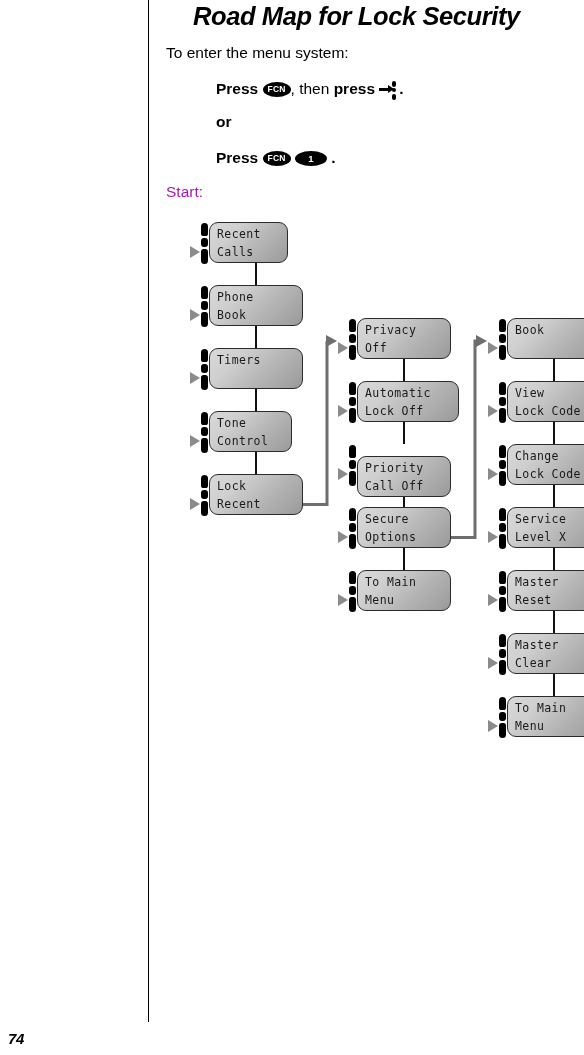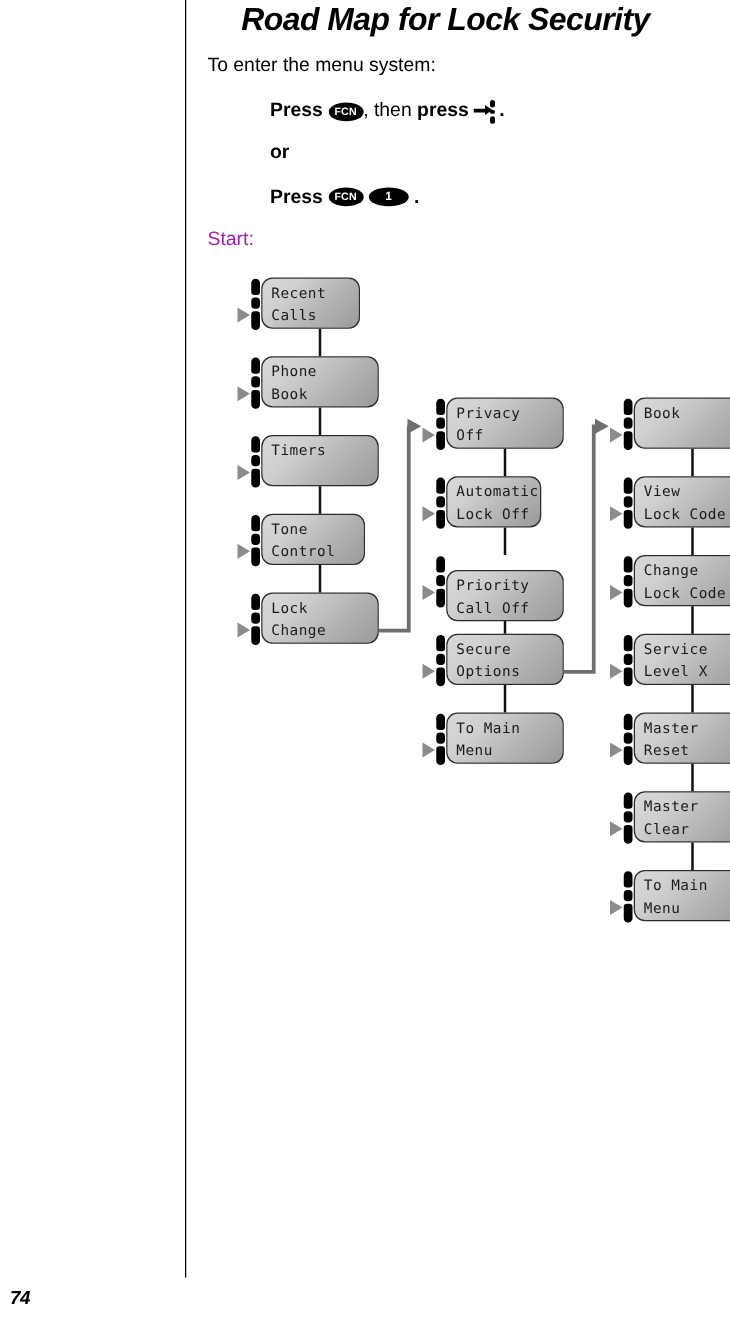--- a/index.html
+++ b/index.html
@@ -206,21 +206,21 @@
     </div>
     <div class="node" style="left: 190px; top: 474px; width: 113px; height: 44px;">
       <div class="cursor">
         <span class="bar b1"></span>
         <span class="bar b2"></span>
         <span class="bar b3"></span>
         <span class="tri"></span>
       </div>
       <div class="lcdbox" style="width: 94px;">
         <div class="txt">Lock
-Change</div>
+Recent</div>
       </div>
     </div>
     <div class="vlink" style="left: 403px; top: 359px; height: 22px;"></div>
     <div class="vlink" style="left: 403px; top: 422px; height: 22px;"></div>
     <div class="vlink" style="left: 403px; top: 485px; height: 22px;"></div>
     <div class="vlink" style="left: 403px; top: 548px; height: 22px;"></div>
     <div class="node" style="left: 338px; top: 318px; width: 113px; height: 44px;">
       <div class="cursor">
         <span class="bar b1"></span>
         <span class="bar b2"></span>
@@ -232,21 +232,21 @@
 Off</div>
       </div>
     </div>
     <div class="node" style="left: 338px; top: 381px; width: 113px; height: 44px;">
       <div class="cursor">
         <span class="bar b1"></span>
         <span class="bar b2"></span>
         <span class="bar b3"></span>
         <span class="tri"></span>
       </div>
-      <div class="lcdbox" style="width: 76px;">
+      <div class="lcdbox" style="width: 102px;">
         <div class="txt">Automatic
 Lock Off</div>
       </div>
     </div>
     <div class="node" style="left: 338px; top: 444px; width: 113px; height: 44px;">
       <div class="cursor">
         <span class="bar b1"></span>
         <span class="bar b2"></span>
         <span class="bar b3"></span>
         <span class="tri"></span>

